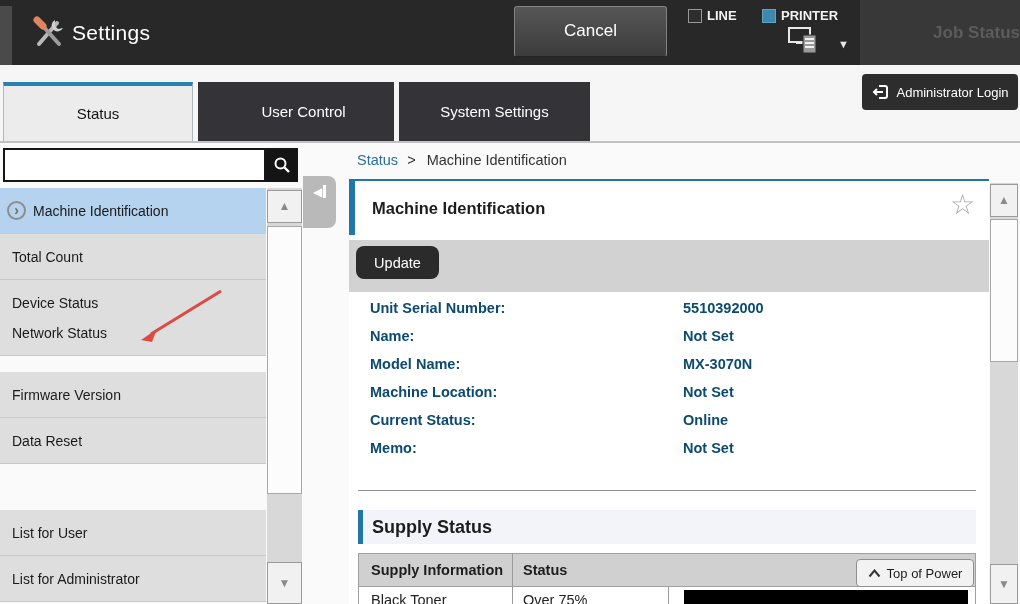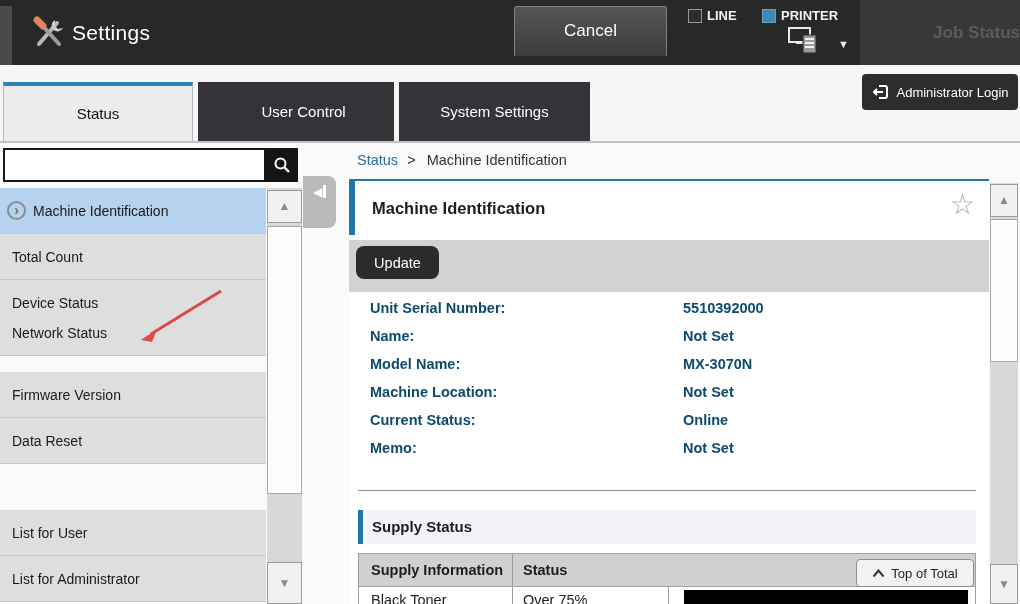--- a/index.html
+++ b/index.html
@@ -80,21 +80,21 @@
   #fav-star { right:14px; top:7px; font-size:28px; color:#a9a9a9; cursor:pointer; }
   #update-strip { left:0; top:61px; width:640px; height:52px; background:#d2d2d2; }
   #update-btn { left:7px; top:6px; width:83px; height:33px; background:#2b2b2b; border:none; border-radius:8px;
     color:#fff; font-size:14.5px; cursor:pointer; font-family:"Liberation Sans",sans-serif; }
   .field-row { left:0; width:640px; height:28px; line-height:28px; font-size:14.5px; color:#0c4a6e;font-weight:bold; }
   .field-row .flabel { position:absolute; left:21px; }
   .field-row .fvalue { position:absolute; left:334px; }
   #hr1 { left:9px; top:311px; width:618px; height:1px; background:#909090; }
   #supply-head { left:9px; top:331px; width:618px; height:34px; background:#f2f4f9; }
   #supply-bar { left:0; top:0; width:5px; height:34px; background:#2176a8; }
-  #supply-title { left:14px; top:0; height:34px; line-height:34px; font-size:15px; font-weight:bold; color:#1d1d1d;text-align:center; }
+  #supply-title { left:14px; top:0; height:34px; line-height:34px; font-size:18px; font-weight:bold; color:#1d1d1d;text-align:center; }
   #tbl-header { left:9px; top:374px; width:618px; height:34px; background:#d0d0d0; border:1px solid #a0a0a0;
     font-size:14.5px; font-weight:bold; color:#1d1d1d; }
   .th { position:absolute; top:0; height:32px; line-height:32px; }
   #th-supply { left:12px; }
   #th-status { left:164px; }
   .vdiv { position:absolute; top:0; width:1px; height:100%; background:#9c9c9c; }
   #tbl-row { left:9px; top:408px; width:618px; height:200px; background:#fff; border-left:1px solid #a0a0a0;
     border-right:1px solid #a0a0a0; font-size:14.5px; color:#222; }
   #td-name { position:absolute; left:12px; top:5px; }
   #td-status { position:absolute; left:164px; top:5px; }
@@ -256,21 +256,21 @@
       <div class="vdiv" style="left:153px"></div>
       <span id="td-status">Over 75%</span>
       <div class="vdiv" style="left:309px"></div>
       <div id="toner-bar"></div>
     </div>
 
     <div id="top-of-page" class="abs">
       <svg width="13" height="9" viewBox="0 0 13 9">
         <path d="M1.5 7.5 L6.5 1.5 L11.5 7.5" fill="none" stroke="#333" stroke-width="2"></path>
       </svg>
-      <span>Top of Total</span>
+      <span>Top of Power</span>
     </div>
   </div>
 
   <div id="main-sb-track" class="abs sb-track"></div>
   <div id="main-sb-up" class="abs sb-btn">▲</div>
   <div id="main-sb-thumb" class="abs sb-thumb"></div>
   <div id="main-sb-down" class="abs sb-btn">▼</div>
 
 </div>
 

